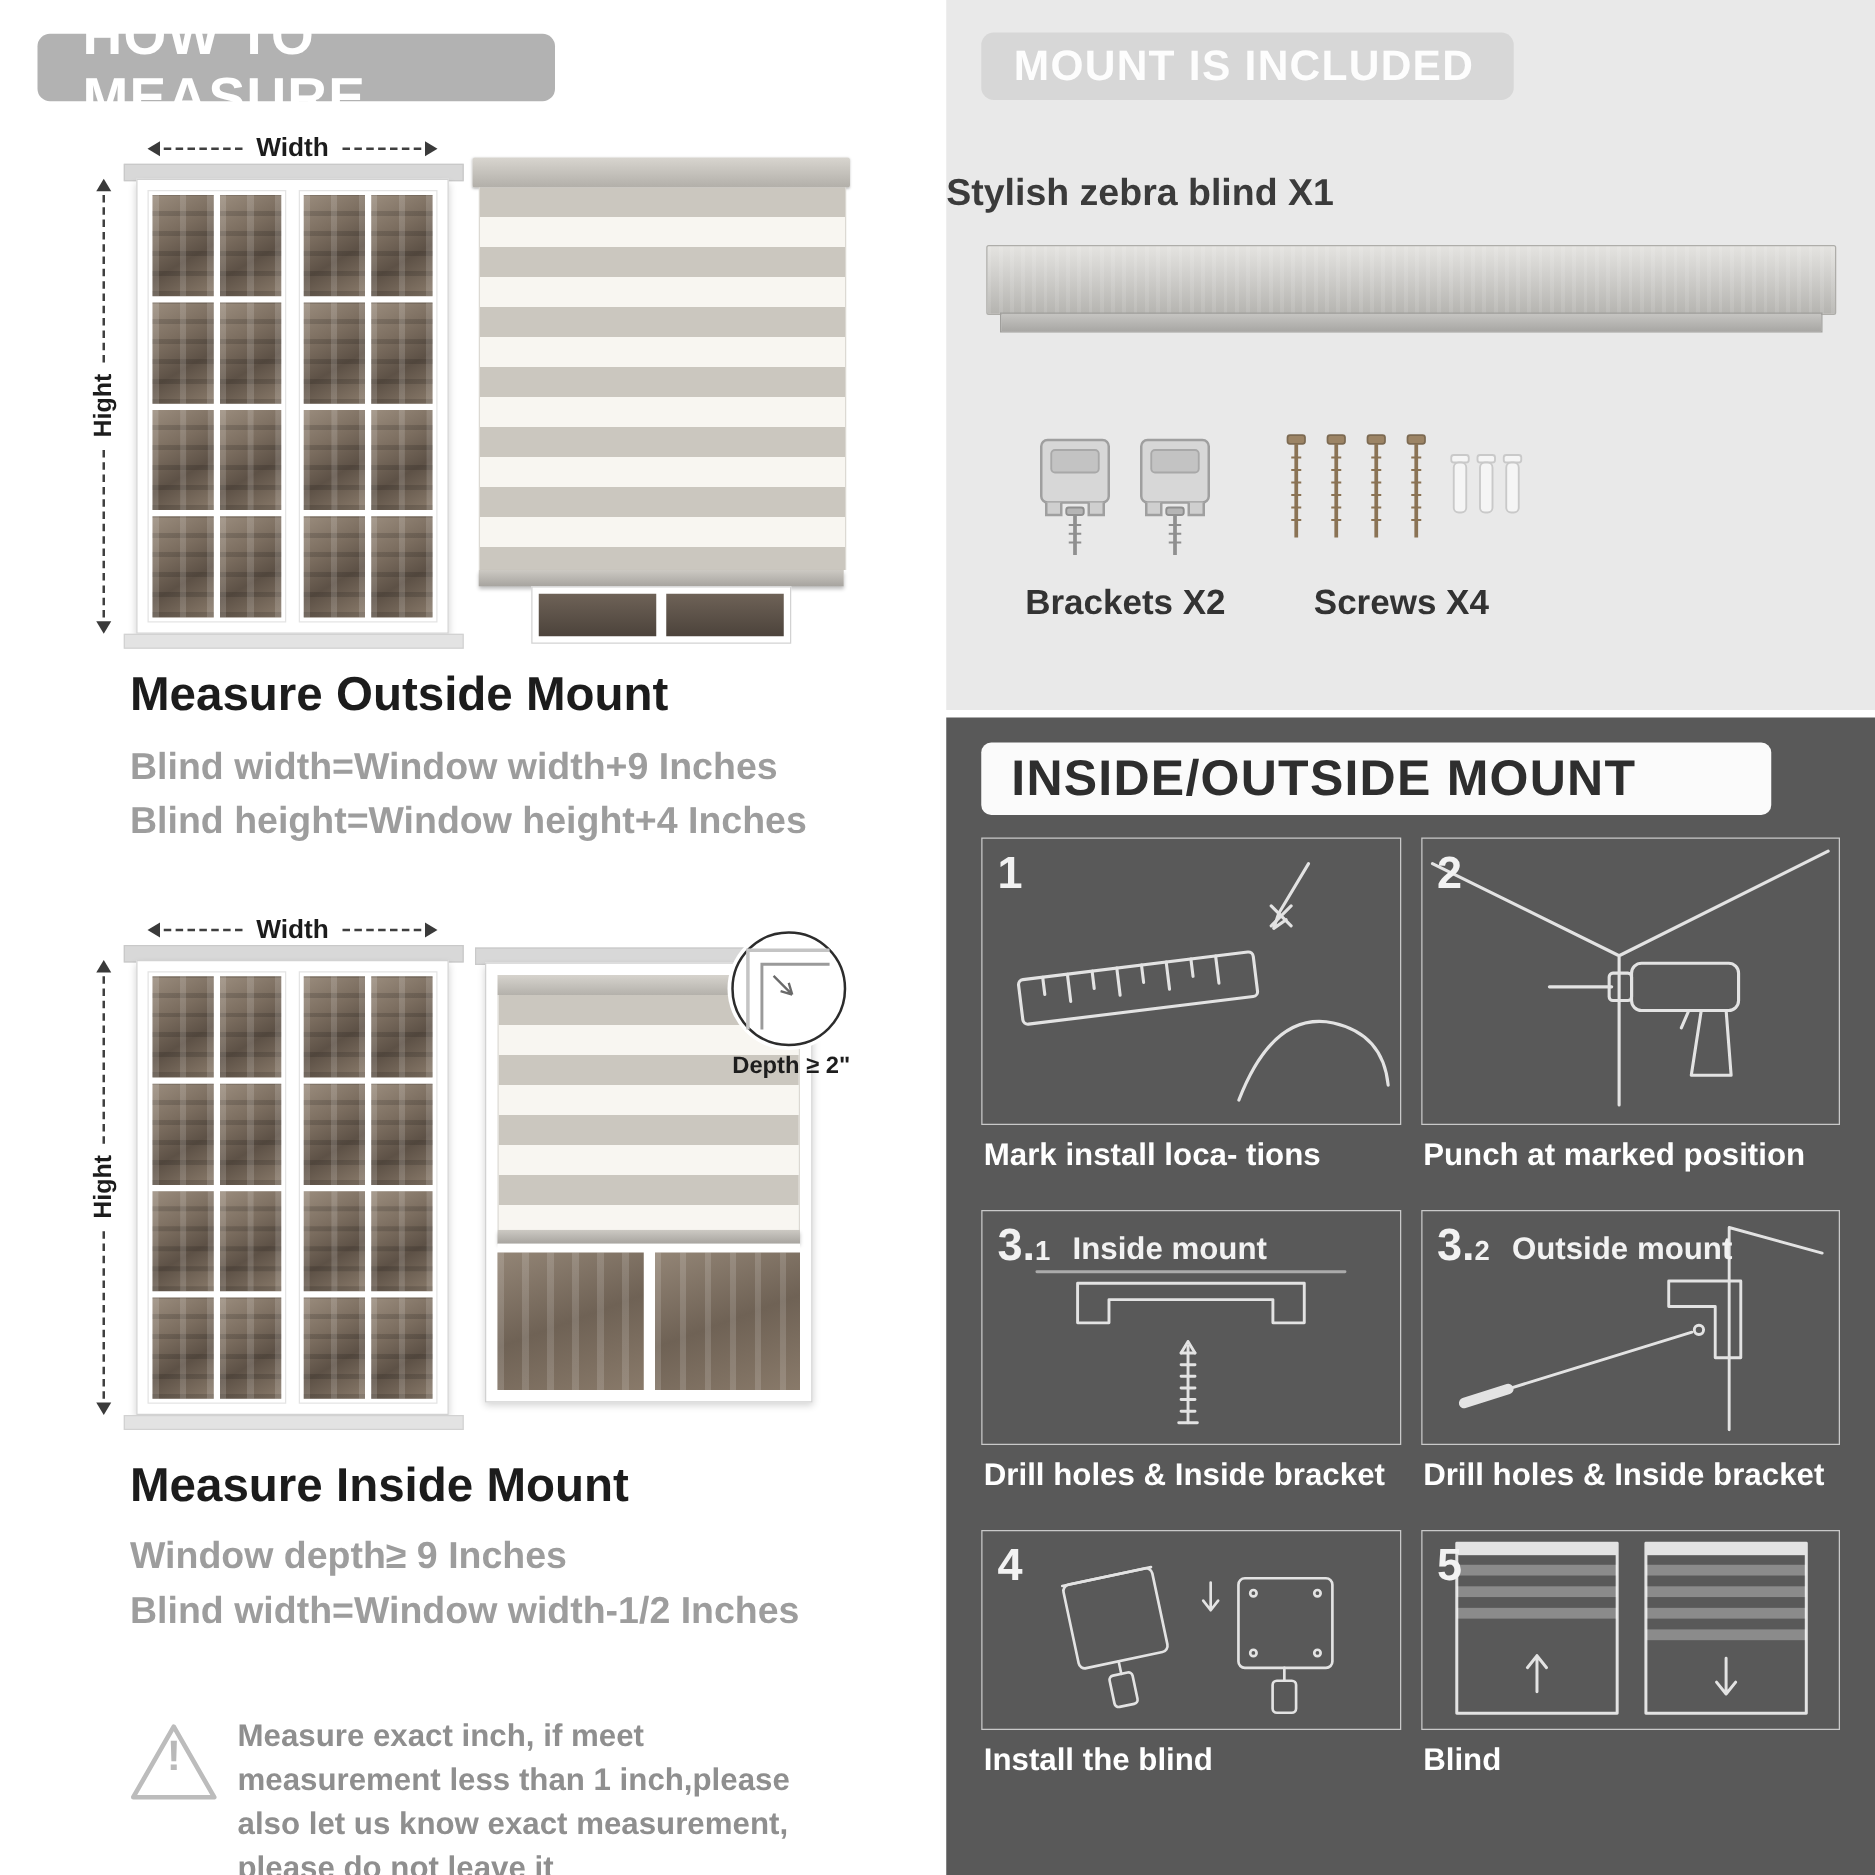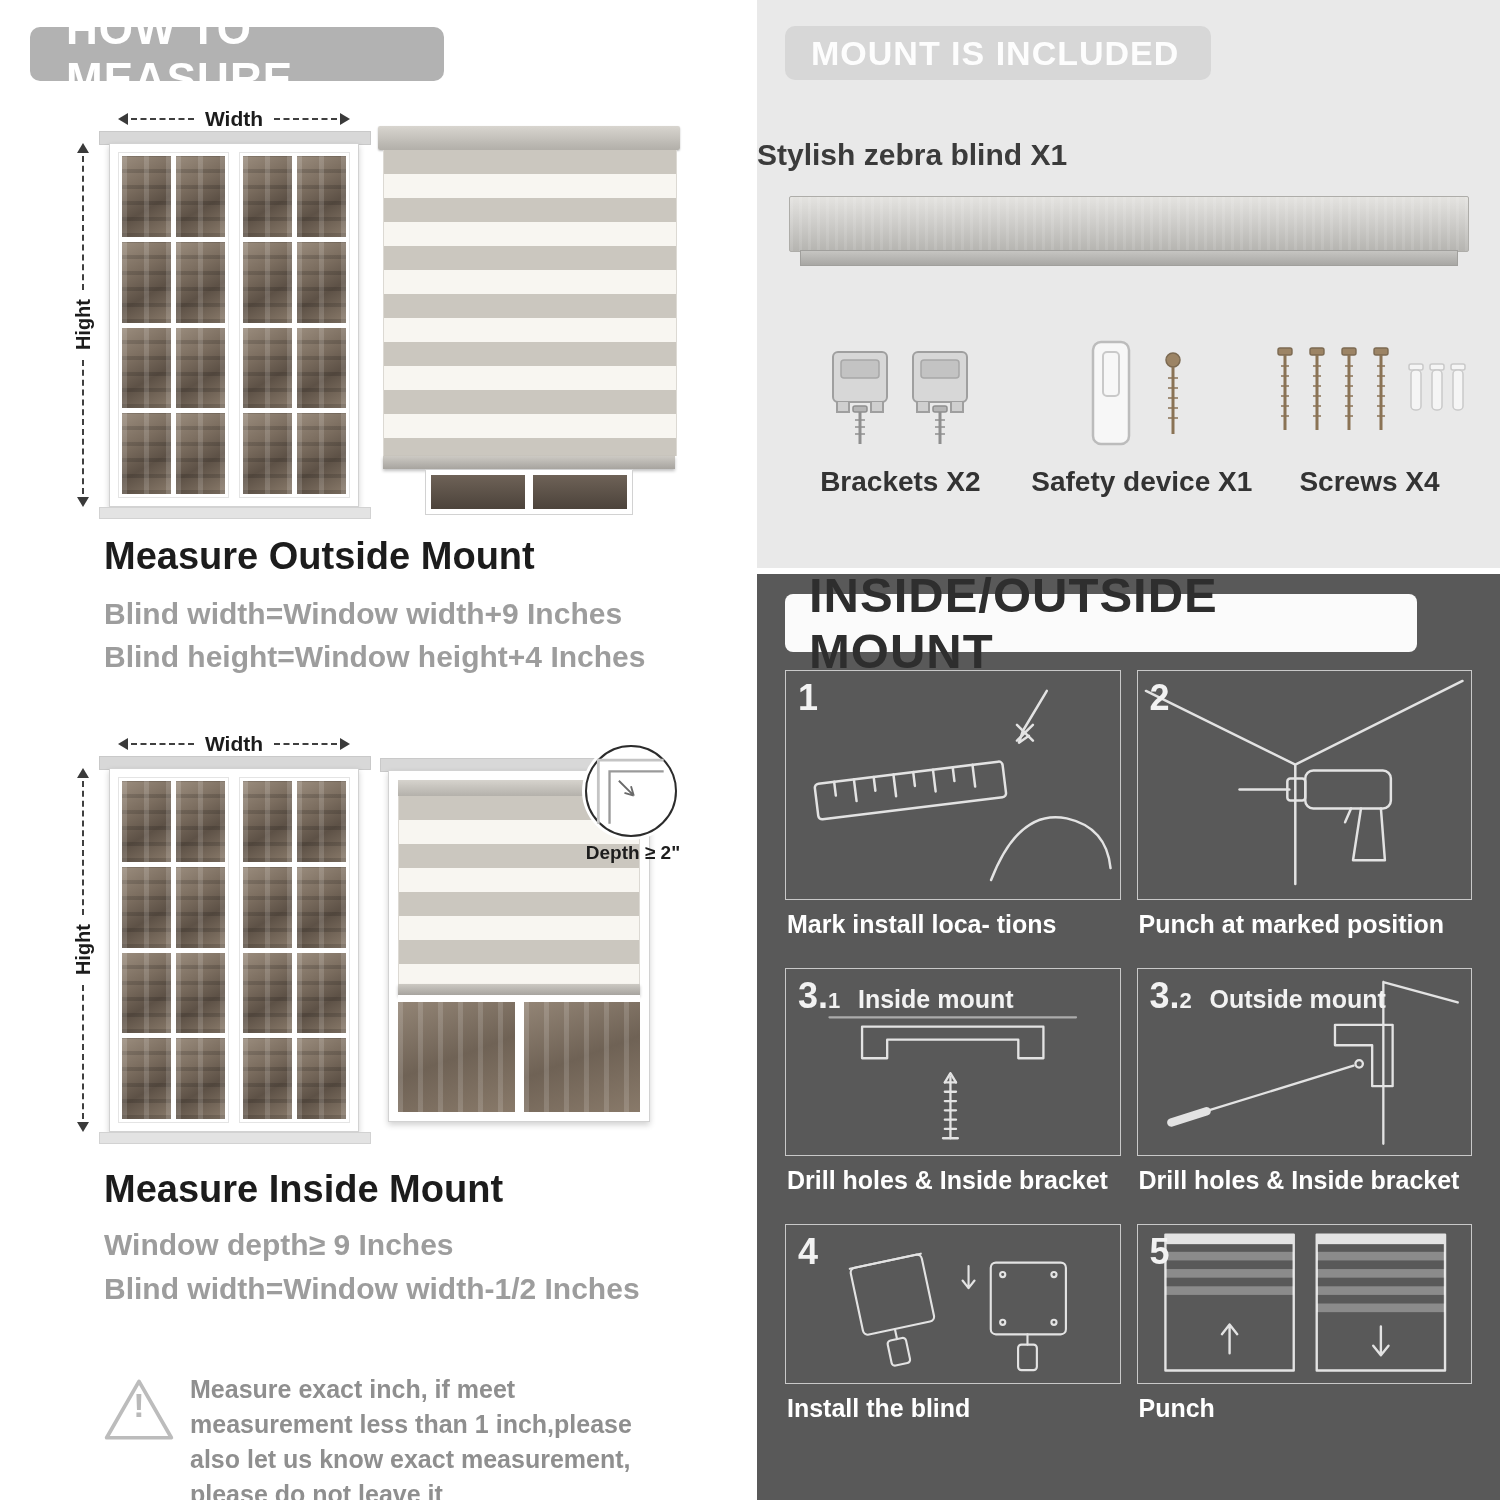--- a/index.html
+++ b/index.html
@@ -4,21 +4,21 @@
 <style>
   html,body{margin:0;padding:0;background:#fff;}
   .page{position:relative;width:1500px;height:1500px;background:#fff;overflow:hidden;
         font-family:"Liberation Sans",sans-serif;color:#1f1f1f;}
   .abs{position:absolute;}
 
   
   .pill{position:absolute;display:flex;align-items:center;font-weight:bold;letter-spacing:1px;border-radius:10px;}
   .pill-left{left:30px;top:27px;width:378px;height:54px;background:#b2b2b2;color:#fff;font-size:44px;padding-left:36px;}
   .pill-right{left:28px;top:26px;width:400px;height:54px;background:#d7d7d7;color:#fdfdfd;font-size:34px;padding-left:26px;}
-  .pill-mount{left:28px;top:20px;width:608px;height:58px;background:#fbfbfb;color:#2e2e2e;font-size:49px;padding-left:24px;border-radius:8px;}
+  .pill-mount{left:28px;top:20px;width:608px;height:58px;background:#fbfbfb;color:#2e2e2e;font-size:40px;padding-left:24px;border-radius:8px;}
 
   
   .h-measure{position:absolute;margin:0;font-size:38px;font-weight:bold;color:#1c1c1c;}
   .gline{position:absolute;margin:0;font-size:30px;font-weight:bold;color:#9d9d9d;}
 
   .sill{position:absolute;height:12px;background:#d8d8d8;border:1px solid #c9c9c9;}
   .ledge{position:absolute;height:10px;background:#e3e3e3;border:1px solid #d2d2d2;}
   .winframe{position:absolute;background:#fff;border:1px solid #d2d2d2;box-shadow:0 3px 6px rgba(0,0,0,.18);padding:8px;box-sizing:border-box;}
   .window{display:grid;grid-template-columns:1fr 1fr;gap:10px;height:100%;background:#fff;}
   .sash{display:grid;grid-template-columns:1fr 1fr;grid-template-rows:repeat(4,1fr);gap:5px;background:#fff;border:1px solid #e4e4e4;padding:3px;}
@@ -262,32 +262,20 @@
             <rect x="14" y="14" width="38" height="18" rx="3" fill="#c3c3c3" stroke="#a8a8a8" stroke-width="1.5"></rect>
             <path d="M10,56 v10 h12 v-10 M44,56 v10 h12 v-10" fill="#cfcfcf" stroke="#9f9f9f" stroke-width="2"></path>
             <rect x="26" y="60" width="14" height="6" rx="2" fill="#b5b5b5" stroke="#8f8f8f" stroke-width="1.5"></rect>
             <path d="M33,66 V98" stroke="#8f8f8f" stroke-width="3" fill="none"></path>
             <path d="M28,74 h10 M28,81 h10 M28,88 h10" stroke="#8f8f8f" stroke-width="1.6" fill="none"></path>
           </svg>
         </div>
         <div class="item-label">Brackets X2</div>
       </div>
 
-      <div class="item" style="width:36%;">
-        <div class="icons">
-          <svg viewBox="0 0 130 112" width="130" height="112">
-            <rect x="16" y="4" width="36" height="102" rx="8" fill="rgba(255,255,255,0.65)" stroke="#bcbcbc" stroke-width="2.5"></rect>
-            <rect x="26" y="14" width="16" height="44" rx="4" fill="none" stroke="#c9c9c9" stroke-width="2"></rect>
-            <circle cx="96" cy="22" r="7" fill="#9c8465" stroke="#7c6a52" stroke-width="1.5"></circle>
-            <path d="M96,29 V96" stroke="#8a7355" stroke-width="3" fill="none"></path>
-            <path d="M91,40 h10 M91,50 h10 M91,60 h10 M91,70 h10 M91,80 h10" stroke="#8a7355" stroke-width="1.6" fill="none"></path>
-          </svg>
-        </div>
-        <div class="item-label">Safety device X1</div>
-      </div>
 
       <div class="item" style="width:30%;">
         <div class="icons">
           <svg viewBox="0 0 200 112" width="200" height="112">
             <g>
               <rect x="9" y="10" width="14" height="7" rx="2" fill="#9c8465" stroke="#7c6a52" stroke-width="1.4"></rect>
               <rect x="41" y="10" width="14" height="7" rx="2" fill="#9c8465" stroke="#7c6a52" stroke-width="1.4"></rect>
               <rect x="73" y="10" width="14" height="7" rx="2" fill="#9c8465" stroke="#7c6a52" stroke-width="1.4"></rect>
               <rect x="105" y="10" width="14" height="7" rx="2" fill="#9c8465" stroke="#7c6a52" stroke-width="1.4"></rect>
               <path d="M16,17 V92 M48,17 V92 M80,17 V92 M112,17 V92" stroke="#8a7355" stroke-width="3" fill="none"></path>
@@ -428,19 +416,19 @@
               <rect x="180" y="10" width="134" height="142"></rect>
               <rect x="180" y="10" width="134" height="10" fill="#e3e3e3" stroke="none"></rect>
               <rect x="180" y="28" width="134" height="9" fill="rgba(255,255,255,0.3)" stroke="none"></rect>
               <rect x="180" y="46" width="134" height="9" fill="rgba(255,255,255,0.3)" stroke="none"></rect>
               <rect x="180" y="64" width="134" height="9" fill="rgba(255,255,255,0.3)" stroke="none"></rect>
               <rect x="180" y="82" width="134" height="9" fill="rgba(255,255,255,0.3)" stroke="none"></rect>
               <path d="M247,106 V136 M247,136 l-8,-10 M247,136 l8,-10"></path>
             </g>
           </svg>
         </div>
-        <div class="caption">Punch</div>
+        <div class="caption">Blind</div>
       </div>
 
     </div>
   </section>
 
 </div>
 
 </body></html>

